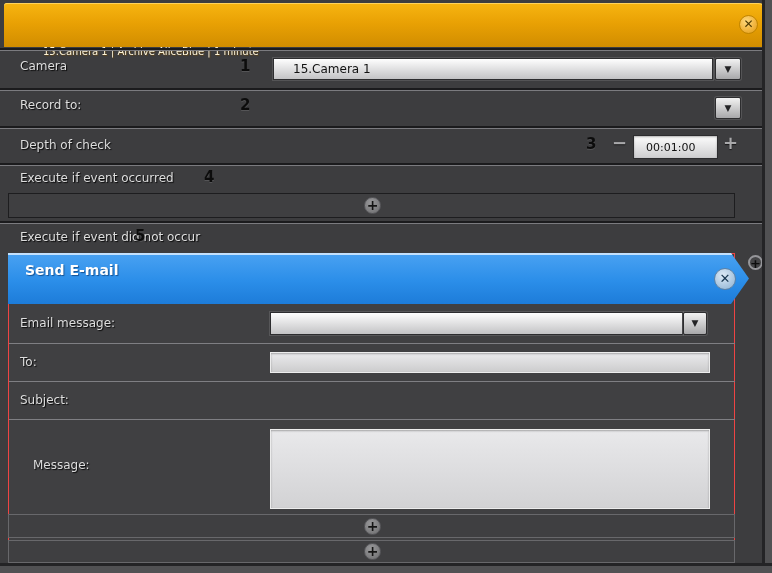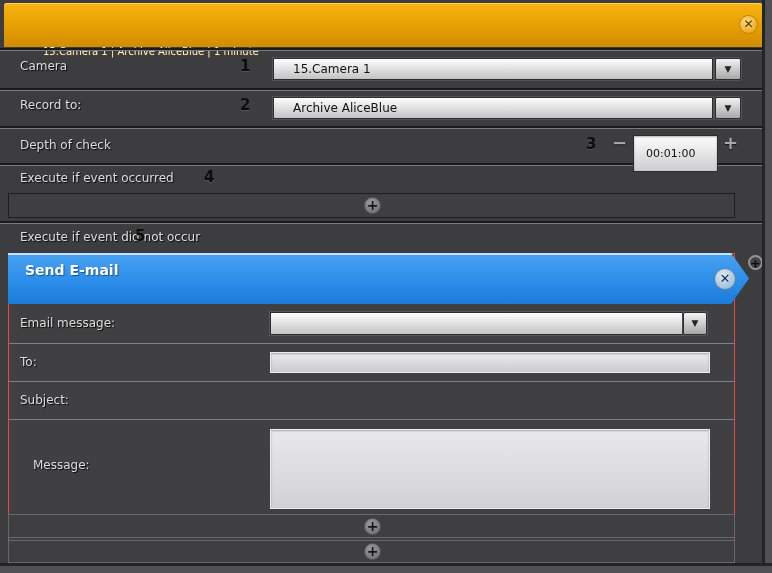--- a/index.html
+++ b/index.html
@@ -92,27 +92,26 @@
   <div class="hsep" style="top:163px"></div>
   <div class="hsep" style="top:221px"></div>
 
   <div class="label" style="left:20px;top:59px">Camera</div>
   <div class="num" style="left:240px;top:57px">1</div>
   <div class="dd-field" style="left:273px;top:58px;width:440px">15.Camera 1</div>
   <div class="dd-btn" style="left:715px;top:58px">▼</div>
 
   <div class="label" style="left:20px;top:98px">Record to:</div>
   <div class="num" style="left:240px;top:96px">2</div>
-  <div class="dd-field" style="left:273px;top:97px;width:440px">Archive AliceBlue</div>
   <div class="dd-btn" style="left:715px;top:97px">▼</div>
 
   <div class="label" style="left:20px;top:138px">Depth of check</div>
   <div class="num" style="left:586px;top:135px">3</div>
   <div class="signbtn" style="left:612px;top:134px">−</div>
-  <input class="txt-input" style="left: 633px; top: 135px; width: 85px; height: 37px; background: linear-gradient(rgb(253, 253, 253), rgb(205, 205, 207)); border: 1px solid rgb(45, 45, 47); padding-left: 12px;" value="00:01:00">
+  <input class="txt-input" style="left: 633px; top: 135px; width: 85px; height: 24px; background: linear-gradient(rgb(253, 253, 253), rgb(205, 205, 207)); border: 1px solid rgb(45, 45, 47); padding-left: 12px;" value="00:01:00">
   <div class="signbtn" style="left:723px;top:134px">+</div>
 
   <div class="label" style="left:20px;top:171px">Execute if event occurred</div>
   <div class="num" style="left:204px;top:168px">4</div>
   <div class="slot-box" style="top:193px;height:25px">
     <div class="plus-circle" style="left:355px;top:3px">+</div>
   </div>
 
   <div class="label" style="left:20px;top:230px">Execute if event did not occur</div>
   <div class="num" style="left:135px;top:227px">5</div>

